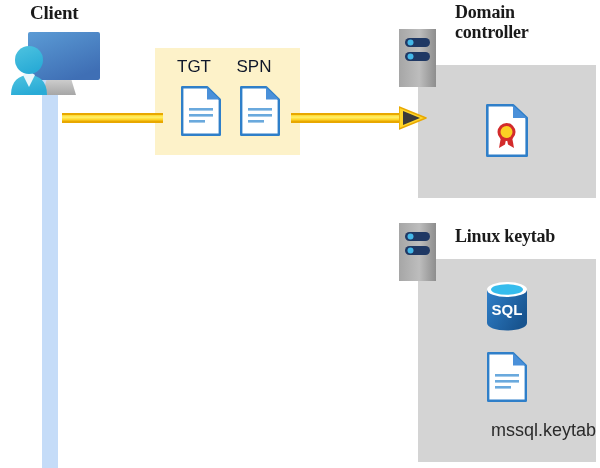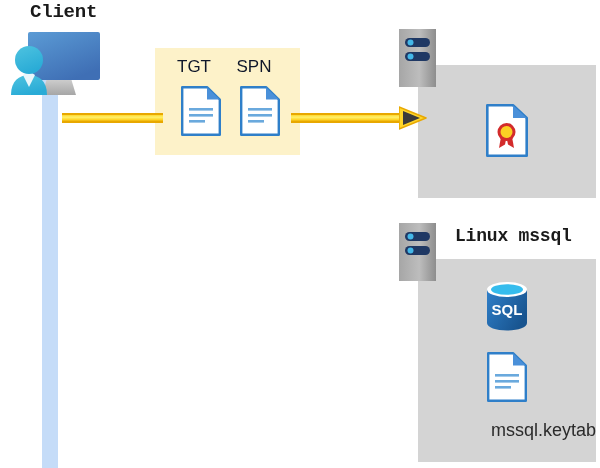--- a/index.html
+++ b/index.html
@@ -17,21 +17,21 @@
     background: #ffffff;
     overflow: hidden;
   }
 
   
   .abs { position: absolute; }
 
   
   .title-bold {
     position: absolute;
-    font-family: Liberation Mono, monospace;
+    font-family: Liberation Serif, serif;
     font-weight: bold;
     color: #1a1a1a;
     letter-spacing: -0.2px;
     line-height: 1.12;
     white-space: pre-line;
   }
   #client-title   { left: 30px;  top: 2px;   font-size: 19px; }
   #dc-title       { left: 455px; top: 2px;   font-size: 18px; }
   #linux-title    { left: 455px; top: 226px; font-size: 18px; }
 
@@ -145,21 +145,23 @@
     <rect x="20" y="5" width="72" height="48" rx="2" fill="url(#monGrad)"></rect>
 
     <path d="M3 68 C3 54 11 48 21 48 C31 48 39 54 39 68 Z" fill="url(#personGrad)"></path>
 
     <path d="M15 48 L21 60 L27 48 L24 46 L18 46 Z" fill="#eaf6fb"></path>
 
     <circle cx="21" cy="33" r="14" fill="url(#personGrad)"></circle>
   </svg>
 
   <div id="client-title" class="title-bold">Client</div>
-  <div id="linux-title" class="title-bold">Linux mssql</div>
+  <div id="dc-title" class="title-bold">Domain
+controller</div>
+  <div id="linux-title" class="title-bold">Linux keytab</div>
 
   <div id="tgt-label" class="doc-label">TGT</div>
   <div id="spn-label" class="doc-label">SPN</div>
 
   <svg id="tgt-doc" class="icon" viewBox="0 0 40 50">
     <path d="M1.2 1.2 H26 L38.8 13.5 V48.8 H1.2 Z" fill="#ffffff" stroke="#2f7fc9" stroke-width="2.4" stroke-linejoin="round"></path>
     <path d="M26 1.2 L38.8 13.5 H26 Z" fill="#4a90d9"></path>
     <rect x="8" y="22" width="24" height="2.6" fill="#6aa9dd"></rect>
     <rect x="8" y="28" width="24" height="2.6" fill="#6aa9dd"></rect>
     <rect x="8" y="34" width="16" height="2.6" fill="#6aa9dd"></rect>

